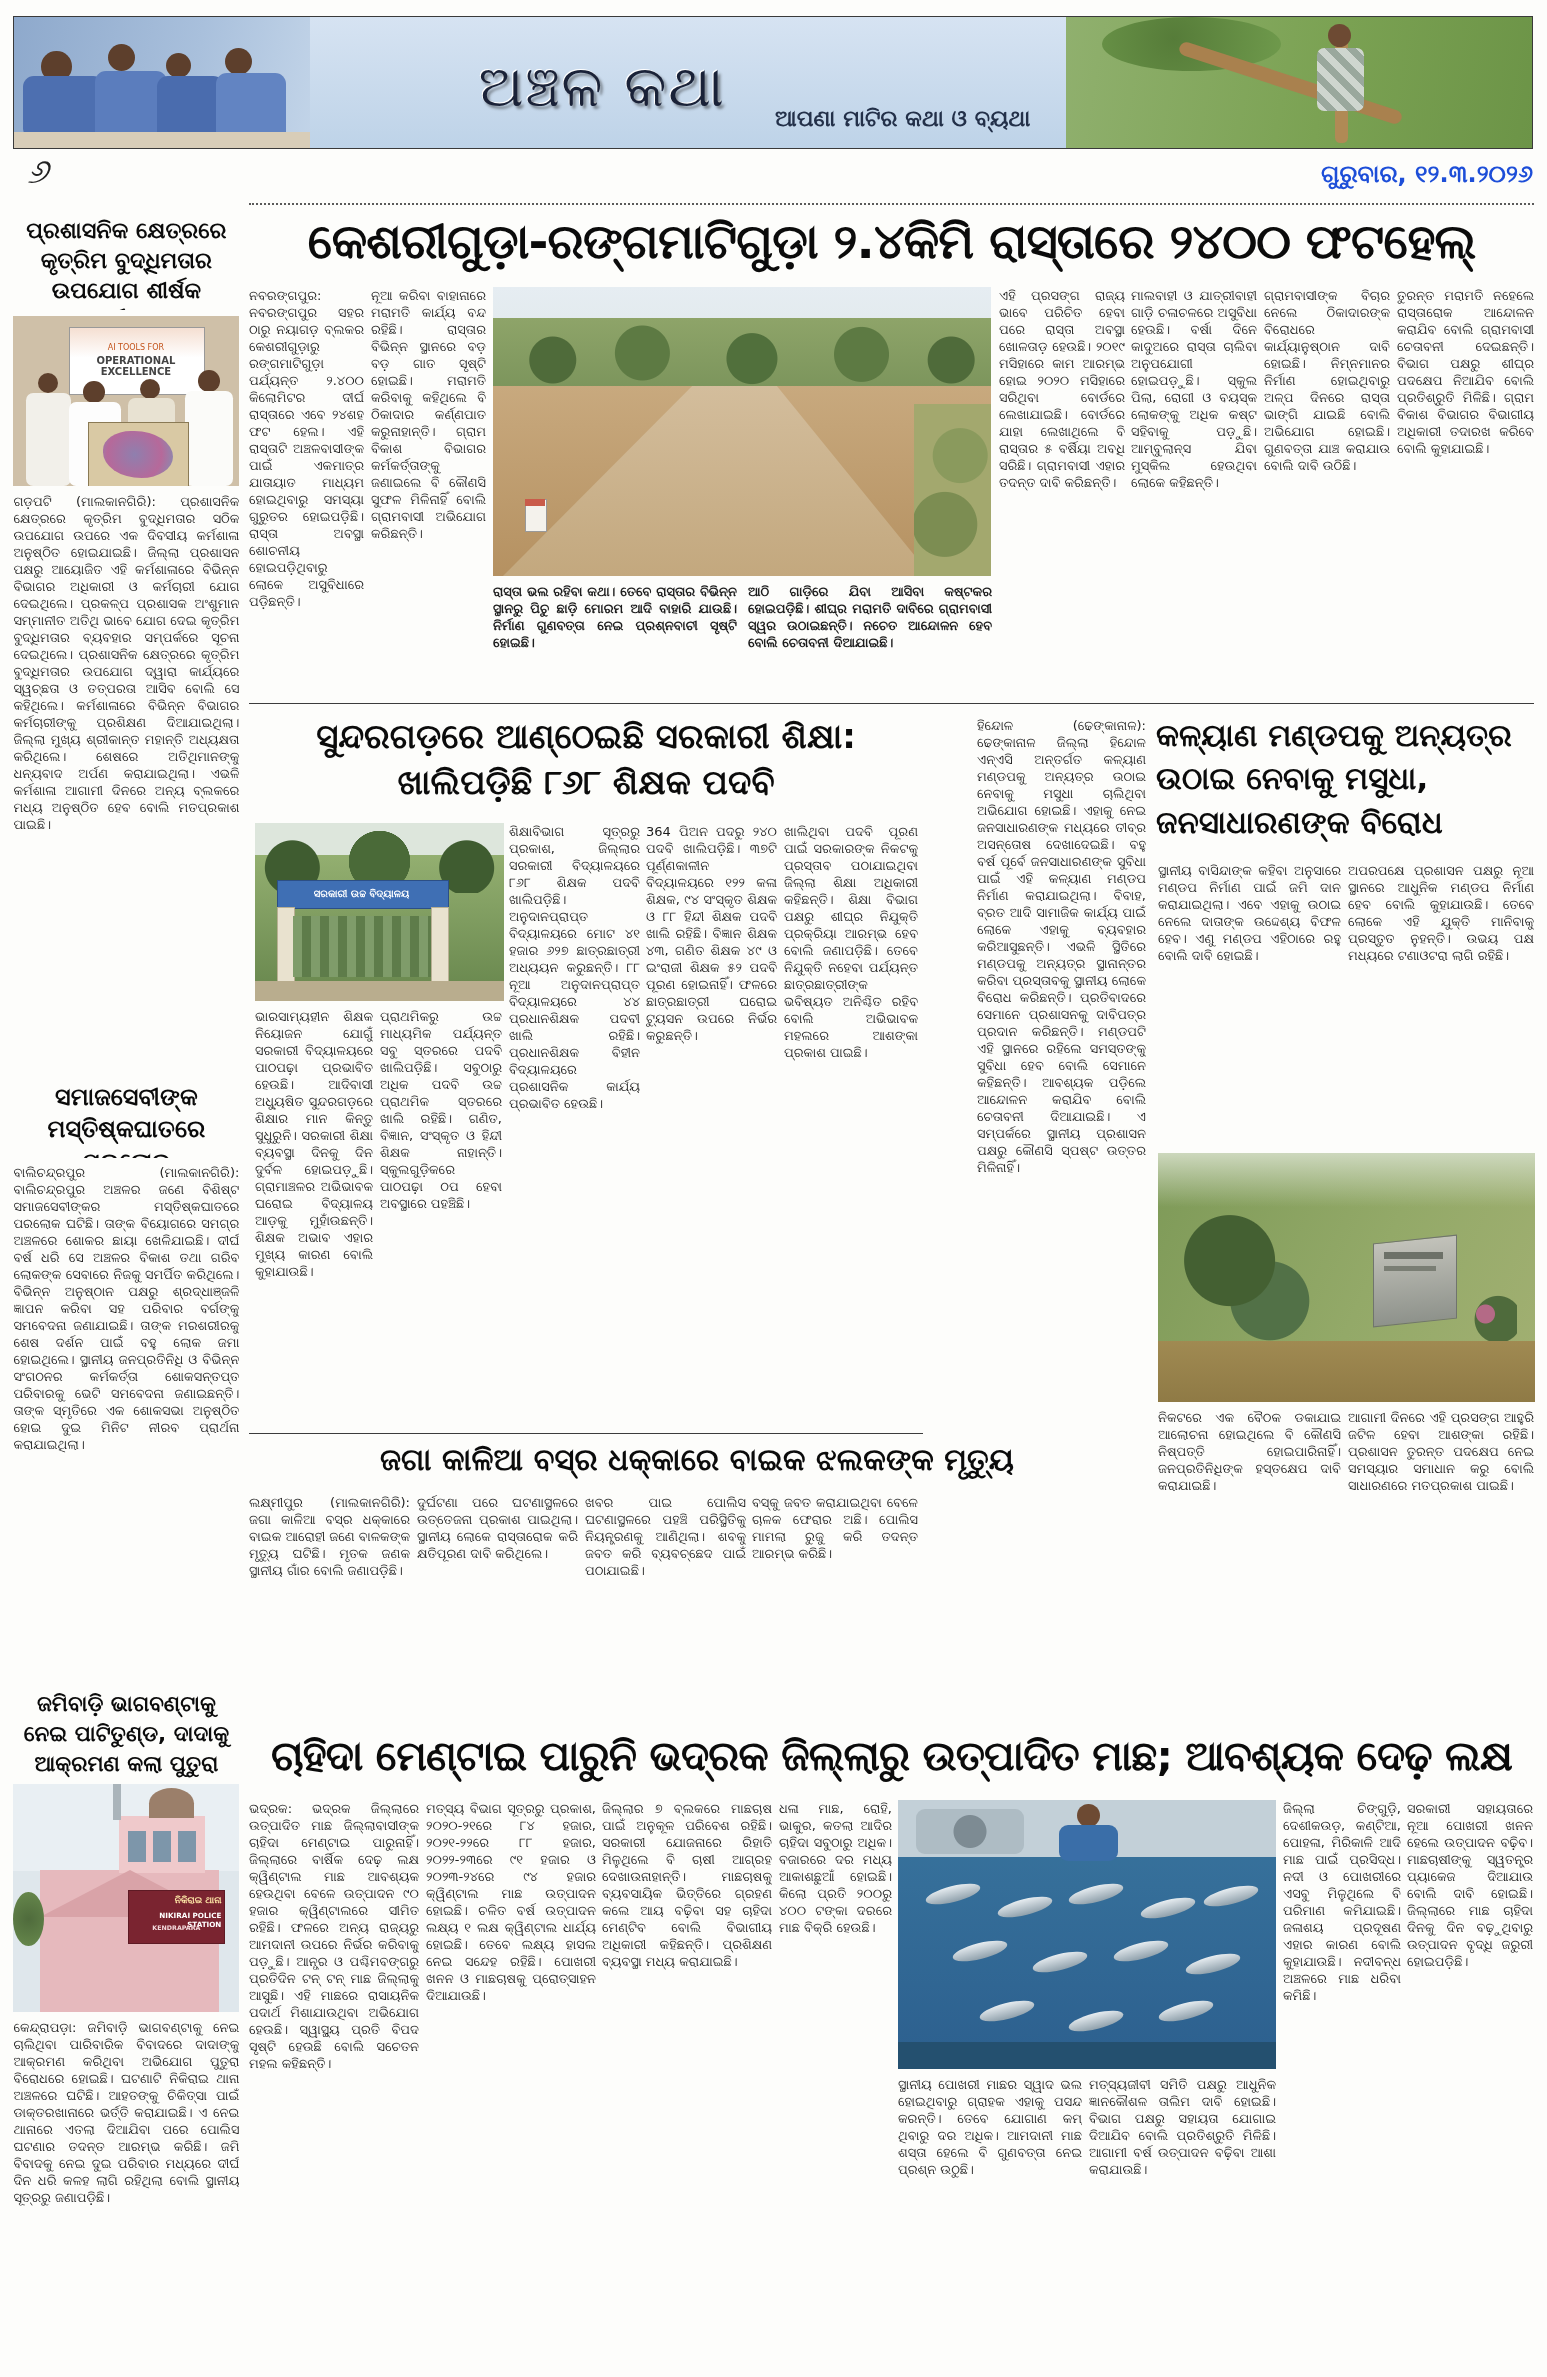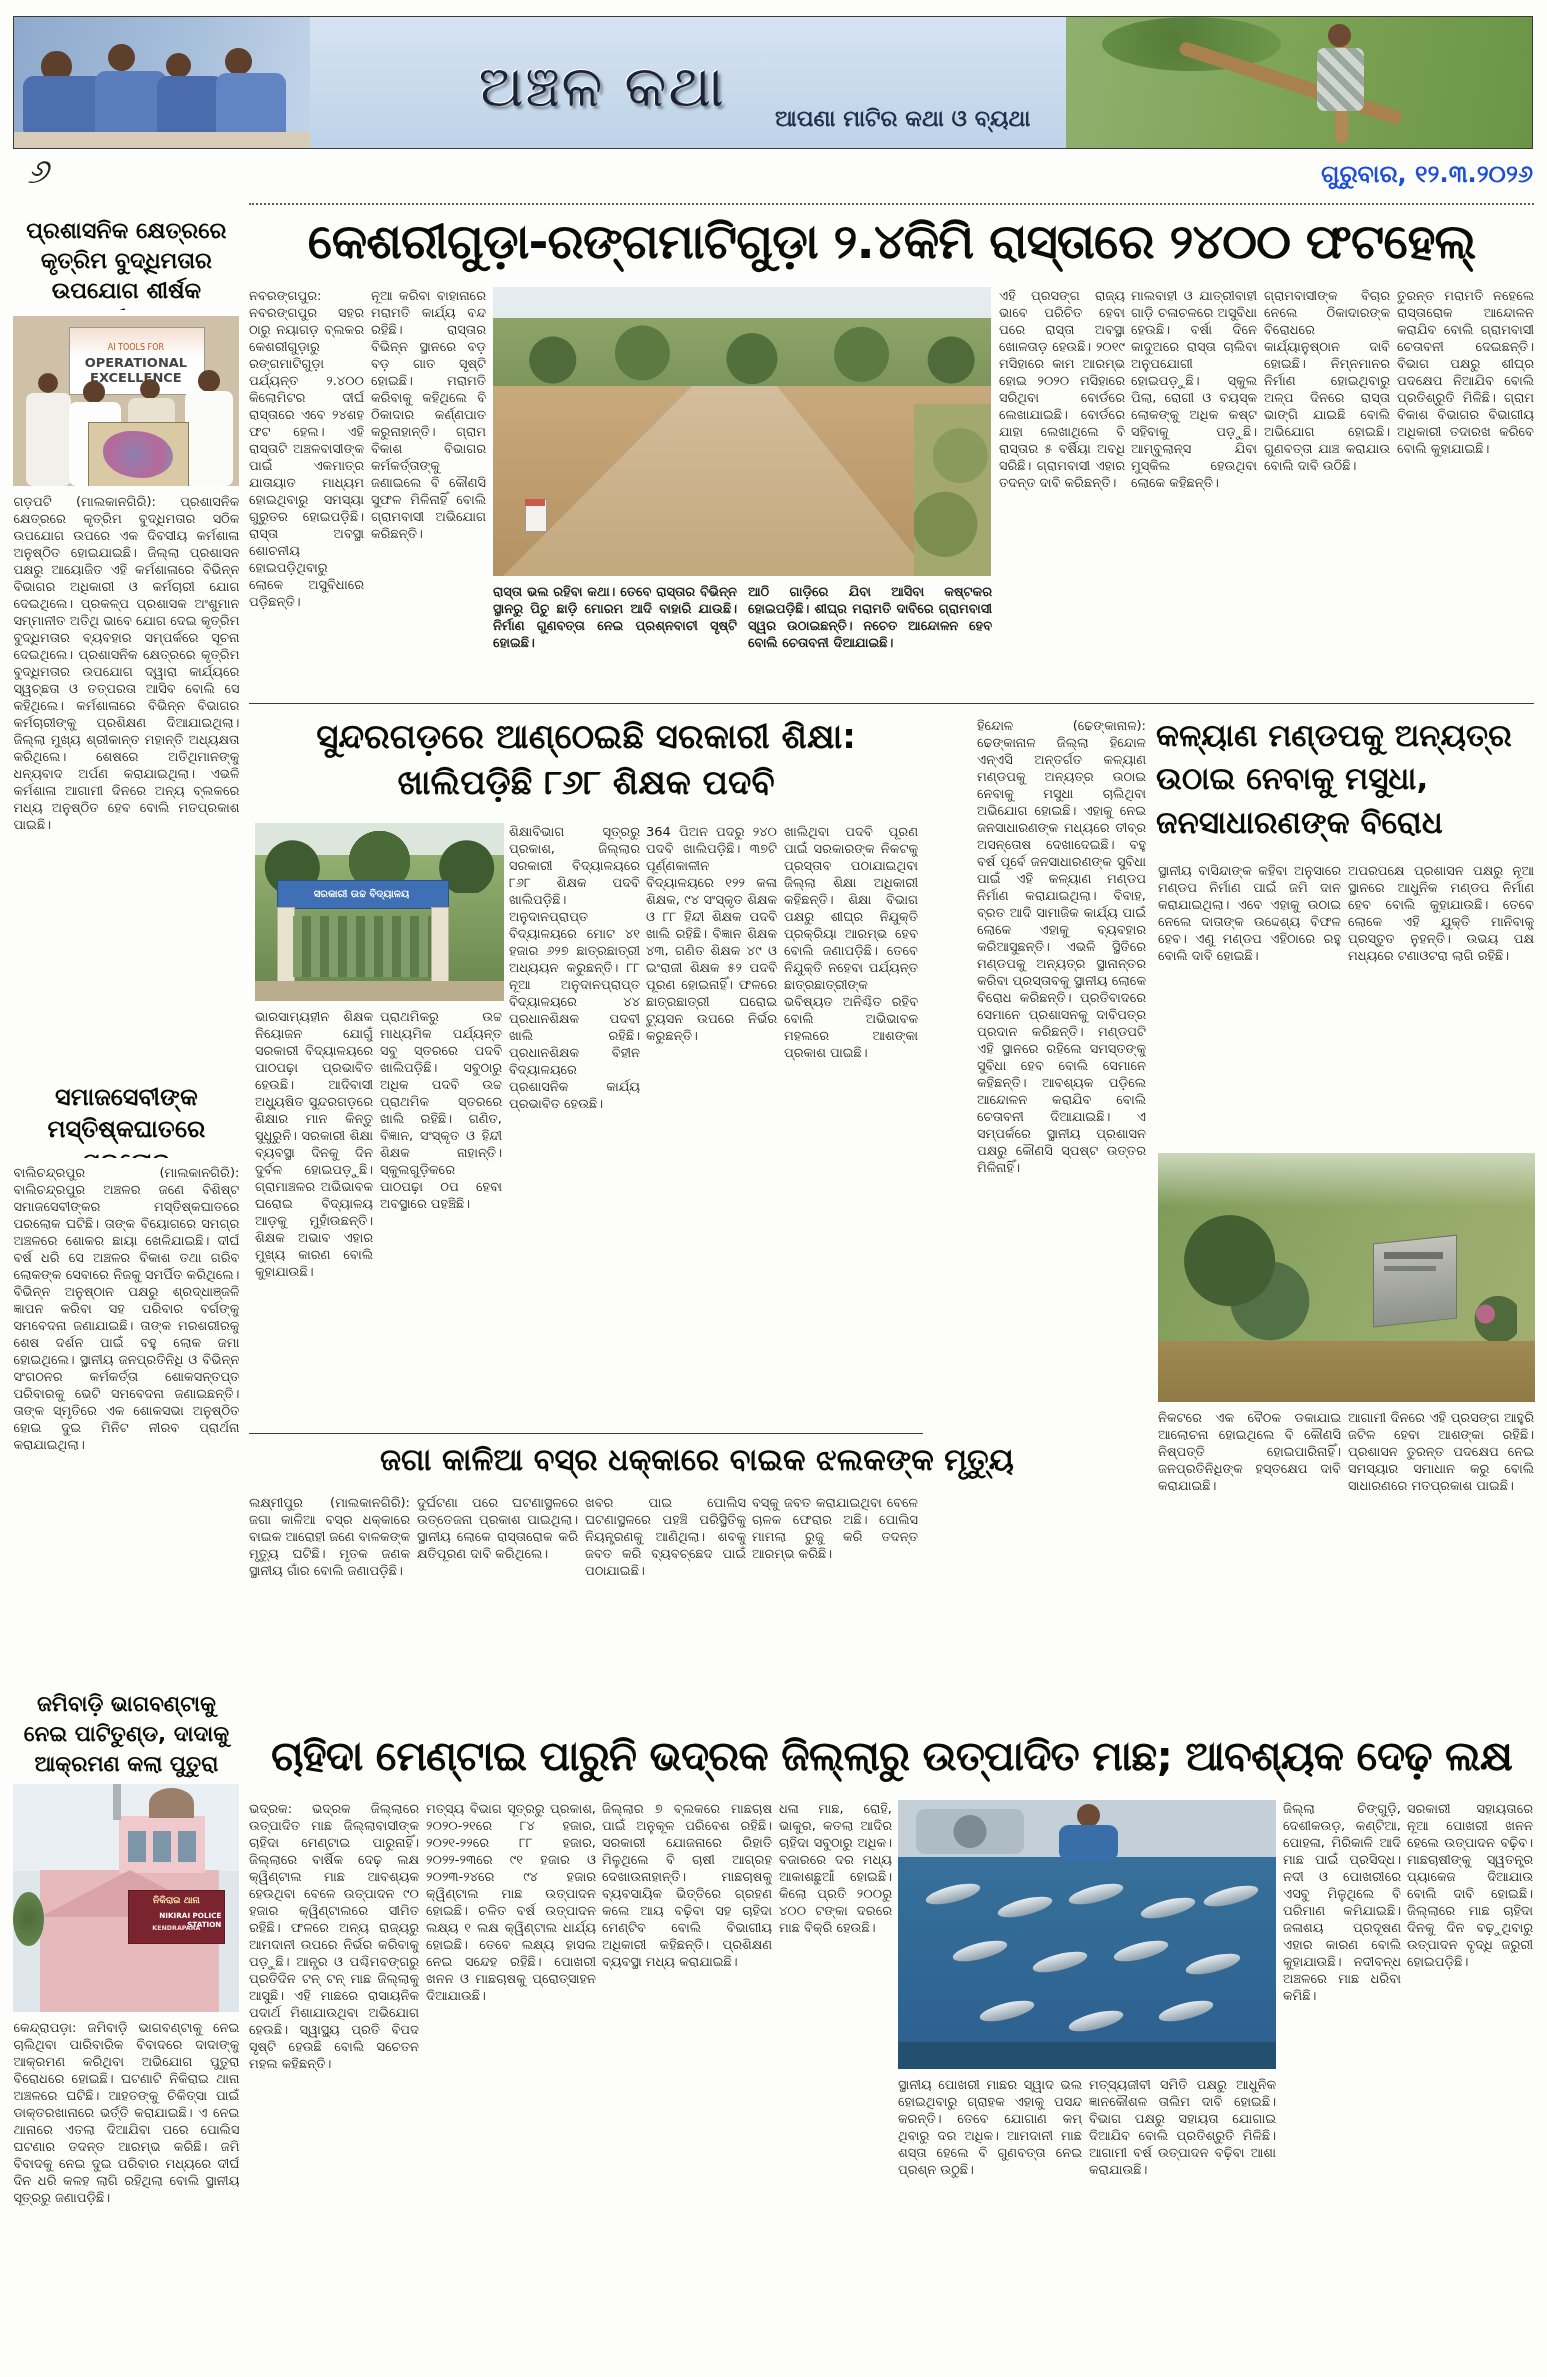--- a/index.html
+++ b/index.html
@@ -65,21 +65,21 @@
 
   <div class="pagenum">୬</div>
   <div class="dateline">ଗୁରୁବାର, ୧୨.୩.୨୦୨୬</div>
   <div class="dotted" style="left:249px;top:203px;width:1285px"></div>
 
   <div class="headline center" style="left:13.4px;top:215px;width:226px;height:95px;font-size:22.4px;line-height:1.35">ପ୍ରଶାସନିକ କ୍ଷେତ୍ରରେ କୃତ୍ରିମ ବୁଦ୍ଧିମତାର ଉପଯୋଗ ଶୀର୍ଷକ କର୍ମଶାଳା</div>
 
   <div class="ph" style="left:13.4px;top:316px;width:226px;height:170px;background:#cfc0a8">
     <span style="left:56px;top:10.8px;width:134px;height:66px;background:linear-gradient(#f5dfd2,#ffffff 45%);border:0.9px solid #999"></span>
     <span style="left:59px;top:27px;width:127px;text-align:center;font-size:8px;font-weight:400;color:#c3541c">AI TOOLS FOR</span>
-    <span style="left:59px;top:39px;width:127px;text-align:center;font-size:13px;font-weight:700;color:#444">OPERATIONAL EXCELLENCE</span>
+    <span style="left:59px;top:39px;width:127px;text-align:center;font-size:10px;font-weight:700;color:#444">OPERATIONAL EXCELLENCE</span>
     <span class="head-c" style="left:25px;top:57px;width:20px;height:20px"></span>
     <span style="left:12.6px;top:77px;width:45px;height:93px;background:#f2f0ea;border-radius:7.2px"></span>
     <span class="head-c" style="left:70px;top:65px;width:21.5px;height:21.5px"></span>
     <span style="left:56px;top:86px;width:52px;height:84px;background:#fdfdfd;border-radius:7.2px"></span>
     <span class="head-c" style="left:127px;top:63px;width:20px;height:20px"></span>
     <span style="left:115px;top:82px;width:47px;height:88px;background:#e8e2d2;border-radius:7.2px"></span>
     <span class="head-c" style="left:185px;top:54px;width:21.5px;height:21.5px"></span>
     <span style="left:172px;top:75px;width:48px;height:95px;background:#fbfbf9;border-radius:7.2px"></span>
     <span style="left:75px;top:106px;width:99px;height:65px;background:#d9c9a4;border:1.8px solid #8a7a55"></span>
     <span style="left:90px;top:115px;width:70px;height:47px;background:radial-gradient(circle at 45% 50%,#8f7fae,#b6699a 60%,#7d94b6);border-radius:40% 55% 45% 55%"></span>
@@ -95,21 +95,21 @@
   <div class="ph" style="left:13.4px;top:1784px;width:226px;height:228px;background:linear-gradient(#e9eff3 0 38%,#dfe7ec 38%)">
     <span style="left:27px;top:86px;width:179px;height:142px;background:#e6b9bd"></span>
     <span style="left:106px;top:32px;width:86px;height:57px;background:#efc9cb"></span>
     <span style="left:115px;top:47px;width:18px;height:30.5px;background:#7d96aa"></span>
     <span style="left:140px;top:47px;width:18px;height:30.5px;background:#7d96aa"></span>
     <span style="left:165px;top:47px;width:18px;height:30.5px;background:#7d96aa"></span>
     <span style="left:136px;top:3.6px;width:45px;height:30.5px;background:#9b7f6a;border-radius:50% 50% 0 0"></span>
     <span style="left:100px;top:0;width:7.2px;height:36px;background:#aab4ba"></span>
     <span style="left:27px;top:86px;width:0;height:0;border-left:90px solid transparent;border-right:90px solid transparent;border-bottom:47px solid #d9a3a8;top:86px"></span>
     <span style="left:115px;top:106px;width:95px;height:52px;background:#7a2430;border:1.8px solid #5d1a24;text-align:center"></span>
-    <span style="left:118px;top:111px;width:90px;text-align:center;font-size:9px;font-weight:700;color:#ffe9a8">ନିକିରାଇ ଥାନା</span>
+    <span style="left:118px;top:111px;width:90px;text-align:right;font-size:9px;font-weight:700;color:#ffe9a8">ନିକିରାଇ ଥାନା</span>
     <span style="left:118px;top:127px;width:90px;text-align:right;font-size:7.2px;font-weight:700;color:#ffffff">NIKIRAI POLICE STATION</span>
     <span style="left:118px;top:140px;width:90px;text-align:center;font-size:6.3px;font-weight:700;color:#f3d9db">KENDRAPARA</span>
     <span style="left:0;top:108px;width:30.5px;height:54px;background:radial-gradient(circle,#4f6b3c,#688a4d);border-radius:50%"></span>
   </div>
 
   <div class="col" style="left:13.4px;top:2019px;width:226px;height:350px">କେନ୍ଦ୍ରାପଡ଼ା: ଜମିବାଡ଼ି ଭାଗବଣ୍ଟାକୁ ନେଇ ଚାଲିଥିବା ପାରିବାରିକ ବିବାଦରେ ଦାଦାଙ୍କୁ ଆକ୍ରମଣ କରିଥିବା ଅଭିଯୋଗ ପୁତୁରା ବିରୋଧରେ ହୋଇଛି। ଘଟଣାଟି ନିକିରାଇ ଥାନା ଅଞ୍ଚଳରେ ଘଟିଛି। ଆହତଙ୍କୁ ଚିକିତ୍ସା ପାଇଁ ଡାକ୍ତରଖାନାରେ ଭର୍ତ୍ତି କରାଯାଇଛି। ଏ ନେଇ ଥାନାରେ ଏତଲା ଦିଆଯିବା ପରେ ପୋଲିସ ଘଟଣାର ତଦନ୍ତ ଆରମ୍ଭ କରିଛି। ଜମି ବିବାଦକୁ ନେଇ ଦୁଇ ପରିବାର ମଧ୍ୟରେ ଦୀର୍ଘ ଦିନ ଧରି କଳହ ଲାଗି ରହିଥିଲା ବୋଲି ସ୍ଥାନୀୟ ସୂତ୍ରରୁ ଜଣାପଡ଼ିଛି।</div>
 
   <div class="headline center" style="left:249px;top:213px;width:1285px;height:66px;font-size:48px;letter-spacing:-0.9px">କେଶରୀଗୁଡ଼ା-ରଙ୍ଗମାଟିଗୁଡ଼ା ୨.୪କିମି ରାସ୍ତାରେ ୨୪୦୦ ଫଟହେଲ୍</div>
 
   <div class="col" style="left:249px;top:287px;width:115px;height:389px">ନବରଙ୍ଗପୁର: ନବରଙ୍ଗପୁର ସହର ଠାରୁ ନୟାଗଡ଼ ବ୍ଲକର କେଶରୀଗୁଡ଼ାରୁ ରଙ୍ଗମାଟିଗୁଡ଼ା ପର୍ଯ୍ୟନ୍ତ ୨.୪୦୦ କିଲୋମିଟର ଦୀର୍ଘ ରାସ୍ତାରେ ଏବେ ୨୪ଶହ ଫଟ ହେଲ। ଏହି ରାସ୍ତାଟି ଅଞ୍ଚଳବାସୀଙ୍କ ପାଇଁ ଏକମାତ୍ର ଯାତାୟାତ ମାଧ୍ୟମ ହୋଇଥିବାରୁ ସମସ୍ୟା ଗୁରୁତର ହୋଇପଡ଼ିଛି। ରାସ୍ତା ଅବସ୍ଥା ଶୋଚନୀୟ ହୋଇପଡ଼ିଥିବାରୁ ଲୋକେ ଅସୁବିଧାରେ ପଡ଼ିଛନ୍ତି।</div>

